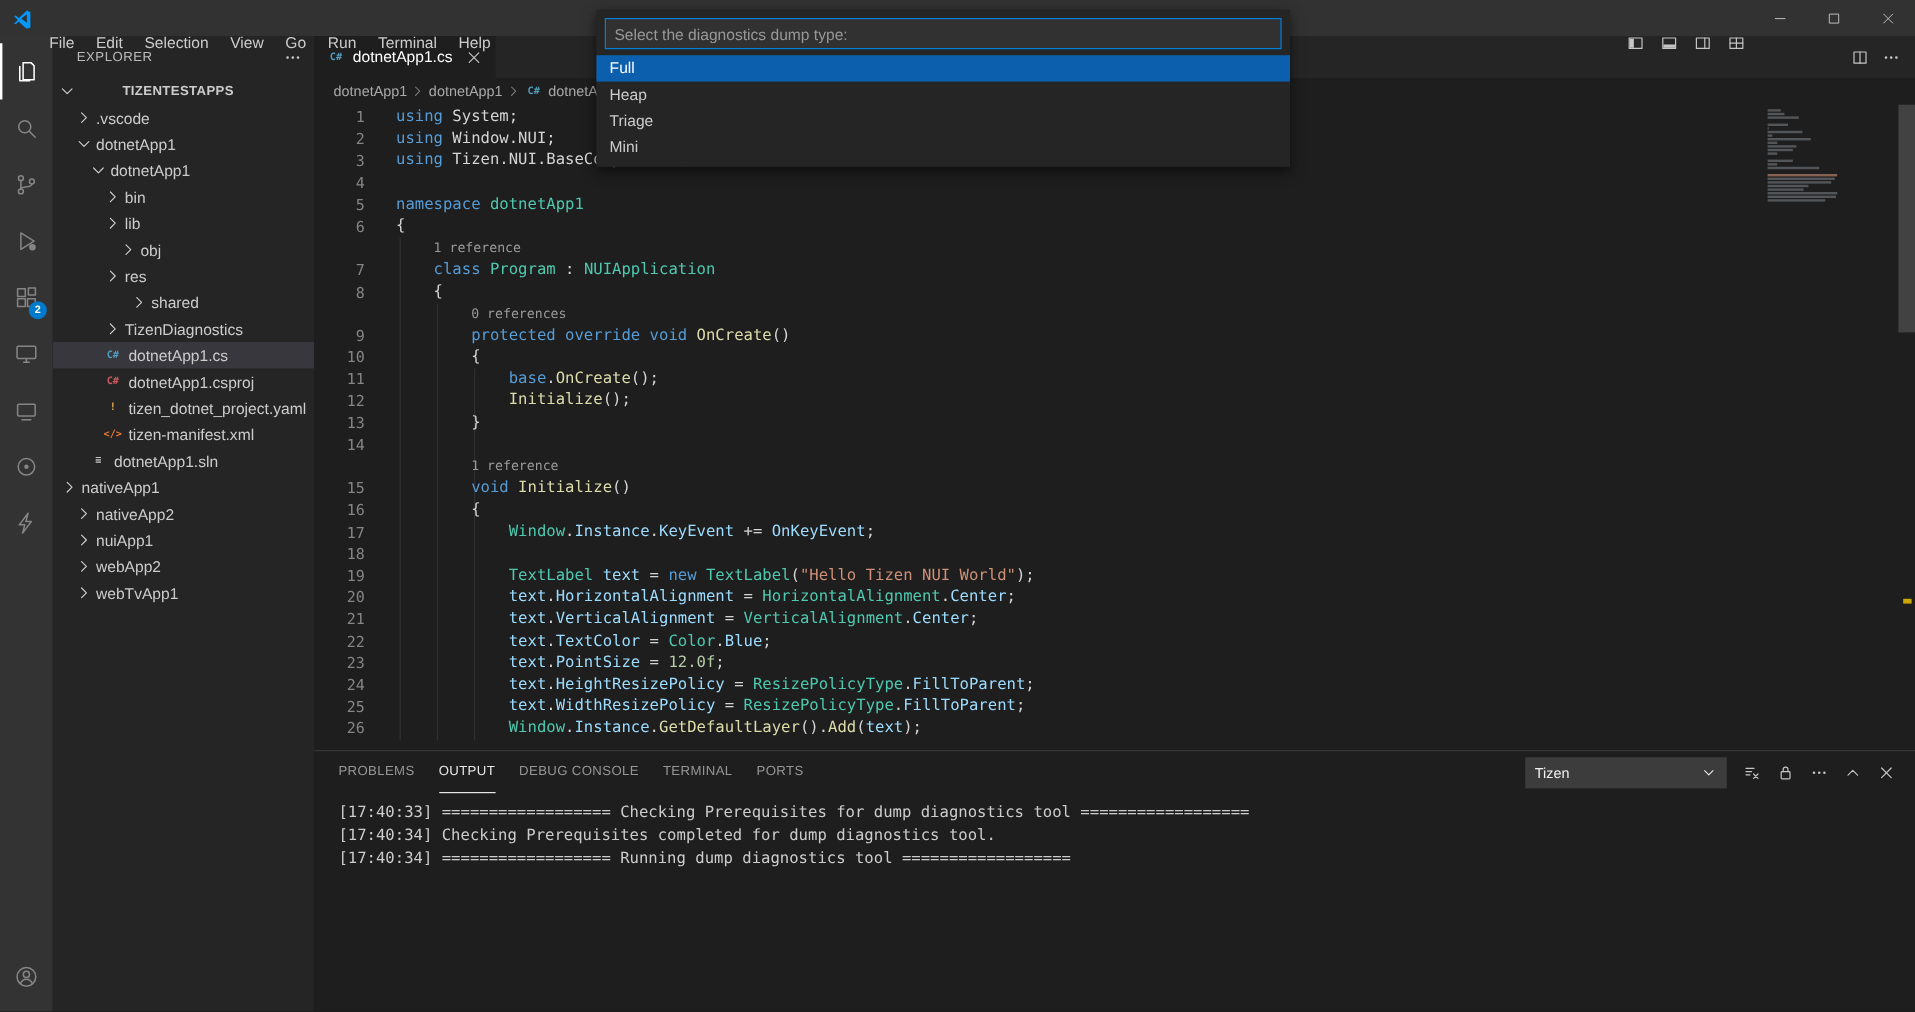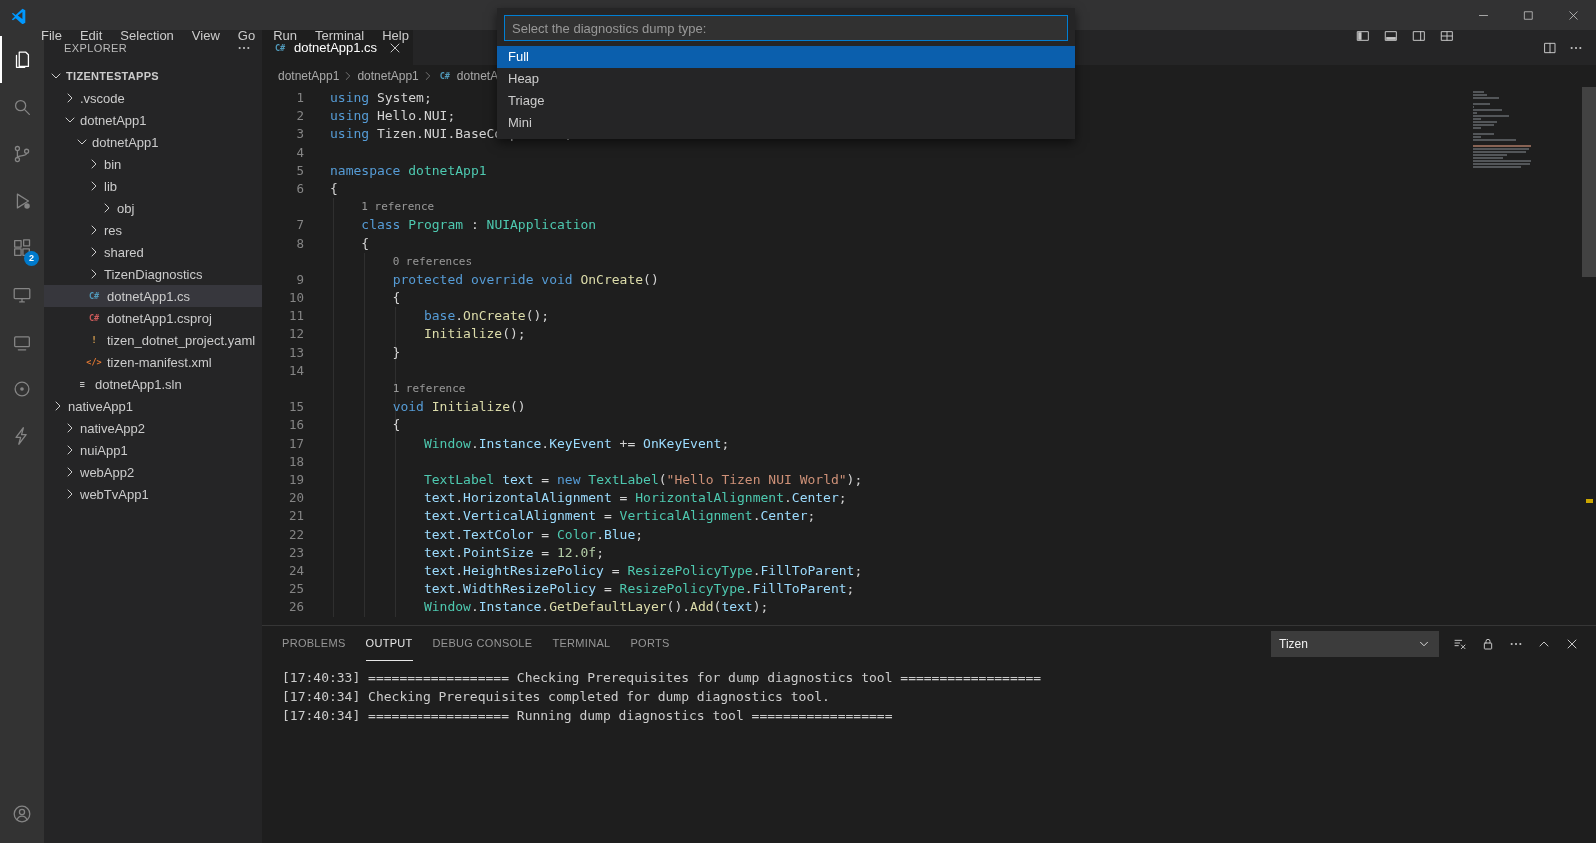--- a/index.html
+++ b/index.html
@@ -27,21 +27,21 @@
   .act-badge{position:absolute;right:5px;bottom:5px;background:var(--badge,#007acc);color:#fff;border-radius:50%;
     width:15px;height:15px;font-size:9px;line-height:15px;text-align:center;font-weight:700;}
   .act-spacer{flex:1;}
   .act-bottom{padding-bottom:6px;}
 
   
   .sidebar{width:218px;background:#252526;font-size:13px;display:flex;flex-direction:column;flex:none;}
   .sidebar-header{height:35px;display:flex;align-items:center;padding:0 10px 0 20px;font-size:11px;color:#bbbbbb;letter-spacing:.4px;}
   .sb-spacer{flex:1;}
   .sb-more{color:#c5c5c5;cursor:pointer;}
-  .tree-root{display:flex;align-items:center;height:22px;font-weight:700;font-size:11px;letter-spacing:.3px;color:#cccccc;padding-left:4px;cursor:pointer;}
+  .tree-root{display:flex;align-items:center;height:22px;font-weight:700;font-size:11px;letter-spacing:.3px;color:#cccccc;padding-left:4px;cursor:pointer;gap:36px;}
   .tree{flex:1;overflow:hidden;}
   .tree-row{height:22px;display:flex;align-items:center;cursor:pointer;color:#cccccc;white-space:nowrap;}
   .tree-row.selected{background:#37373d;}
   .tree-chev{flex:none;margin-right:2px;color:#cccccc;}
   .file-ico{width:16px;flex:none;margin-right:5px;font-size:8.5px;font-weight:700;text-align:center;
     font-family:"DejaVu Sans Mono",monospace;line-height:16px;}
   .tree-label{overflow:hidden;text-overflow:ellipsis;}
 
   
   .editor-area{flex:1;display:flex;flex-direction:column;min-width:0;background:#1e1e1e;}
@@ -364,21 +364,21 @@
             <use href="#chevron-right-icon"></use>
           </svg>
           <span class="tree-label">obj</span>
         </div>
         <div class="tree-row" style="padding-left: 42px;">
           <svg viewBox="0 0 24 24" class="ico tree-chev">
             <use href="#chevron-right-icon"></use>
           </svg>
           <span class="tree-label">res</span>
         </div>
-        <div class="tree-row" style="padding-left: 42px;">
+        <div class="tree-row" style="padding-left: 64px;">
           <svg viewBox="0 0 24 24" class="ico tree-chev">
             <use href="#chevron-right-icon"></use>
           </svg>
           <span class="tree-label">shared</span>
         </div>
         <div class="tree-row" style="padding-left: 42px;">
           <svg viewBox="0 0 24 24" class="ico tree-chev">
             <use href="#chevron-right-icon"></use>
           </svg>
           <span class="tree-label">TizenDiagnostics</span>
@@ -474,21 +474,21 @@
           <span>dotnetApp1.cs</span>
         </span>
       </div>
 
     <div class="code-area">
       <div class="guide" style="left:71px;top:111px;height:419px;"></div>
       <div class="guide" style="left:102px;top:166px;height:364px;"></div>
       <div class="guide" style="left:133px;top:220px;height:310px;"></div>
       <div class="code-lines">
           <div class="code-line"><span class="ln-num">1</span><span class="ln-text"><span class="tok-kw">using </span><span class="tok-pl">System;</span></span></div>
-          <div class="code-line"><span class="ln-num">2</span><span class="ln-text"><span class="tok-kw">using </span><span class="tok-pl">Hello.NUI;</span></span></div>
+          <div class="code-line"><span class="ln-num">2</span><span class="ln-text"><span class="tok-kw">using </span><span class="tok-pl">Window.NUI;</span></span></div>
           <div class="code-line"><span class="ln-num">3</span><span class="ln-text"><span class="tok-kw">using </span><span class="tok-pl">Tizen.NUI.BaseComponents;</span></span></div>
           <div class="code-line"><span class="ln-num">4</span><span class="ln-text"></span></div>
           <div class="code-line"><span class="ln-num">5</span><span class="ln-text"><span class="tok-kw">namespace </span><span class="tok-ty">dotnetApp1</span></span></div>
           <div class="code-line"><span class="ln-num">6</span><span class="ln-text"><span class="tok-pl">{</span></span></div>
           <div class="code-line"><span class="ln-num"></span><span class="ln-text lens-text" style="padding-left: 31.32px;">1 reference</span></div>
           <div class="code-line"><span class="ln-num">7</span><span class="ln-text"><span class="tok-pl">    </span><span class="tok-kw">class </span><span class="tok-ty">Program</span><span class="tok-pl"> : </span><span class="tok-ty">NUIApplication</span></span></div>
           <div class="code-line"><span class="ln-num">8</span><span class="ln-text"><span class="tok-pl">    {</span></span></div>
           <div class="code-line"><span class="ln-num"></span><span class="ln-text lens-text" style="padding-left: 62.64px;">0 references</span></div>
           <div class="code-line"><span class="ln-num">9</span><span class="ln-text"><span class="tok-pl">        </span><span class="tok-kw">protected override void </span><span class="tok-fn">OnCreate</span><span class="tok-pl">()</span></span></div>
           <div class="code-line"><span class="ln-num">10</span><span class="ln-text"><span class="tok-pl">        {</span></span></div>

